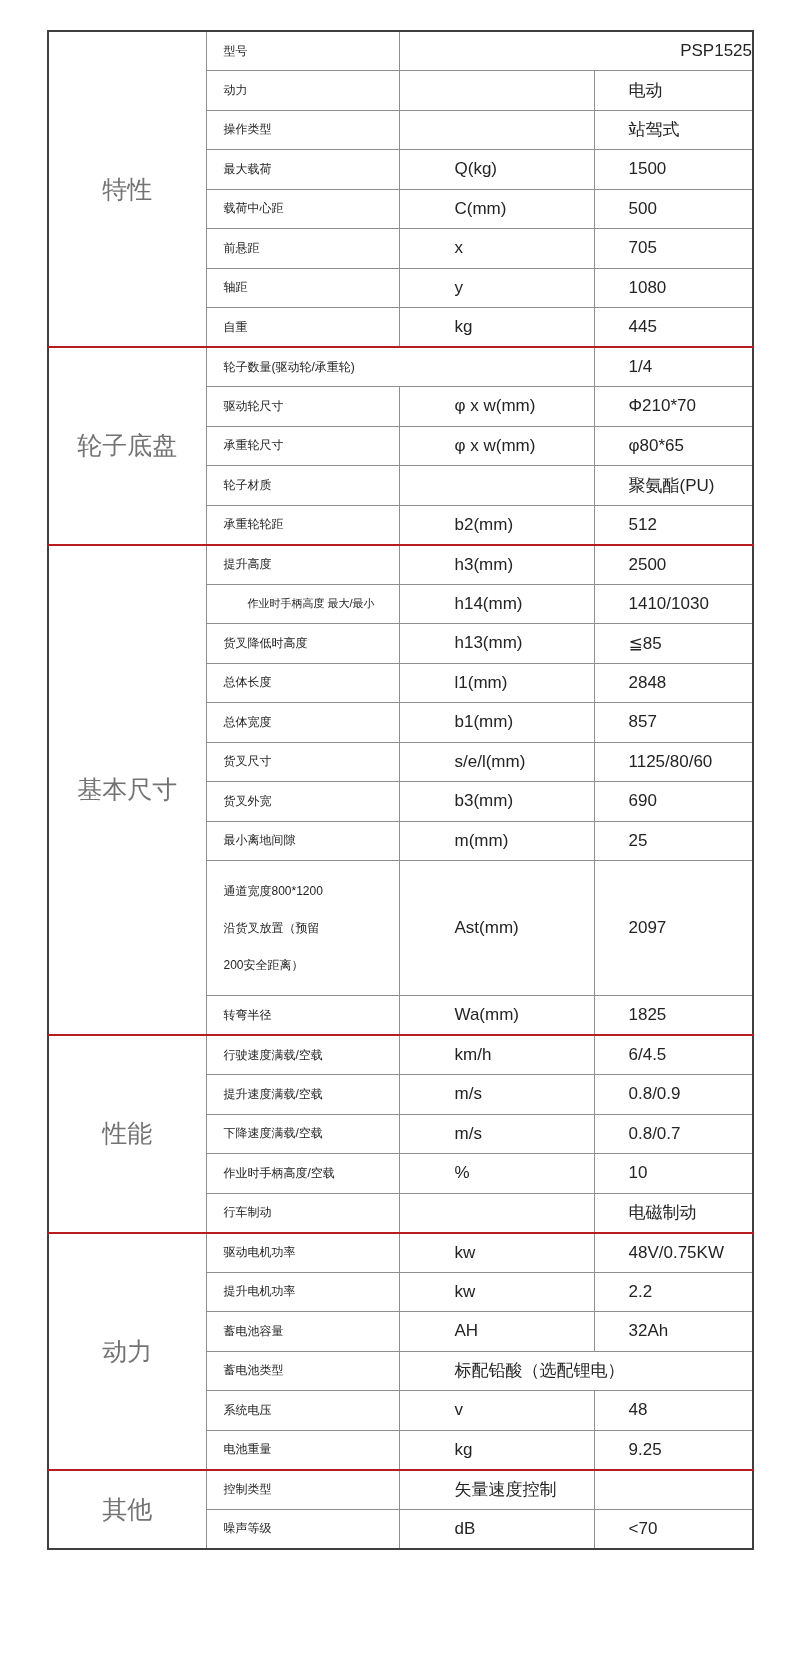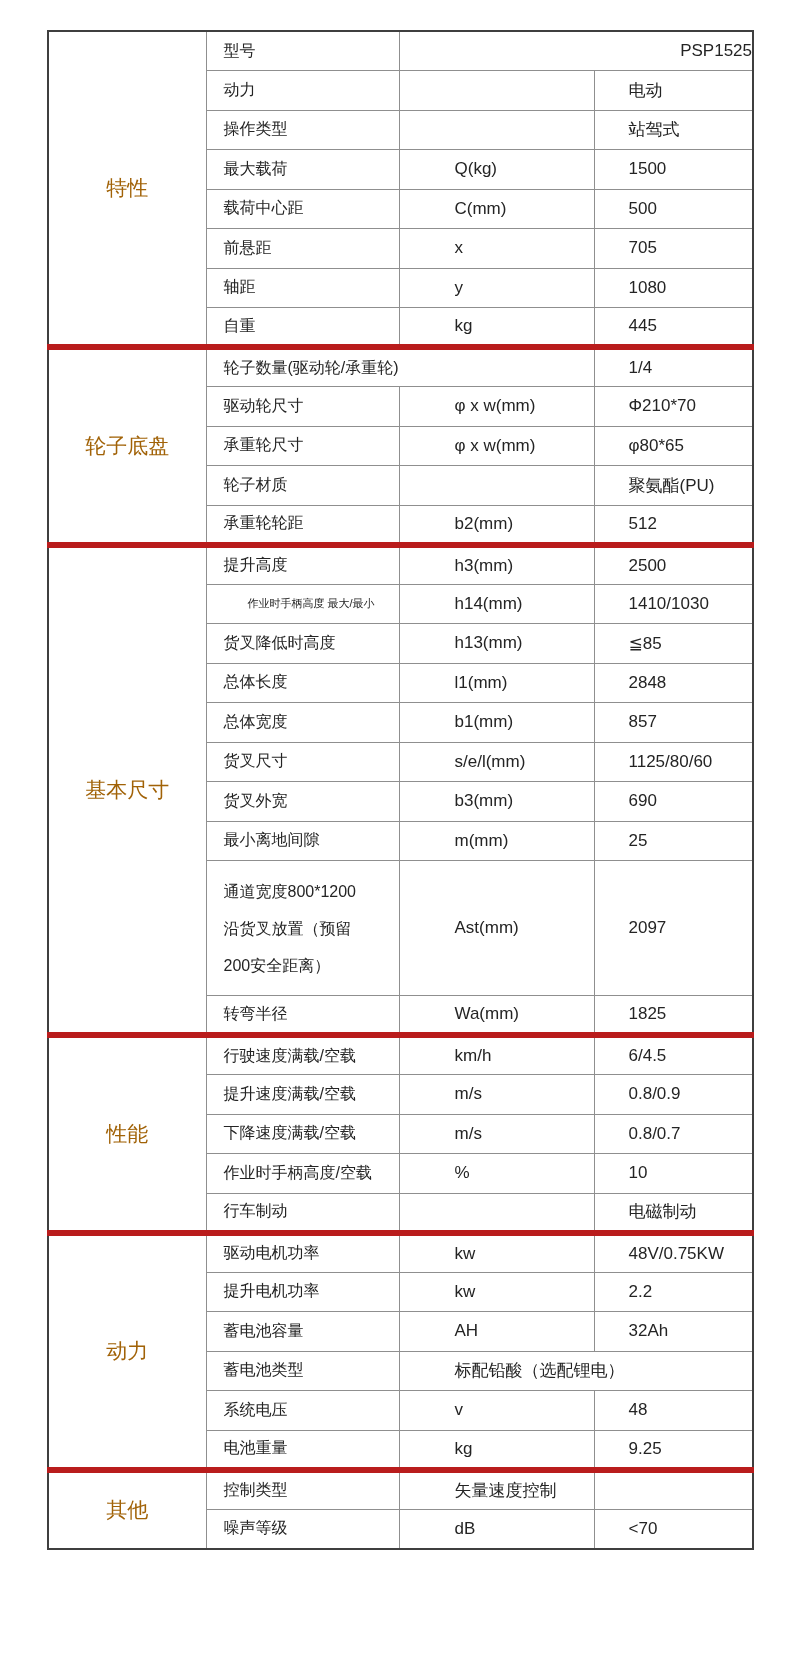--- a/index.html
+++ b/index.html
@@ -28,30 +28,30 @@
     border: 1px solid #8f8f8f;
     height: 39.5px;
     vertical-align: middle;
     font-size: 17px;
     padding: 0;
     box-sizing: border-box;
     color: #242424;
     overflow: hidden;
   }
   tr.sec-top td {
-    border-top: 6px solid #b91c1c;
+    border-top: 2px solid #b91c1c;
   }
   td.cat {
     text-align: center;
-    font-size: 21px;
-    color: #a16207;
+    font-size: 25px;
+    color: #737373;
   }
   td.param {
     padding-left: 17px;
-    font-size: 16px;
+    font-size: 12px;
     white-space: pre-line;
   }
   td.param.small {
     font-size: 11px;
     text-align: center;
   }
   td.symbol {
     padding-left: 55px;
   }
   td.value {

